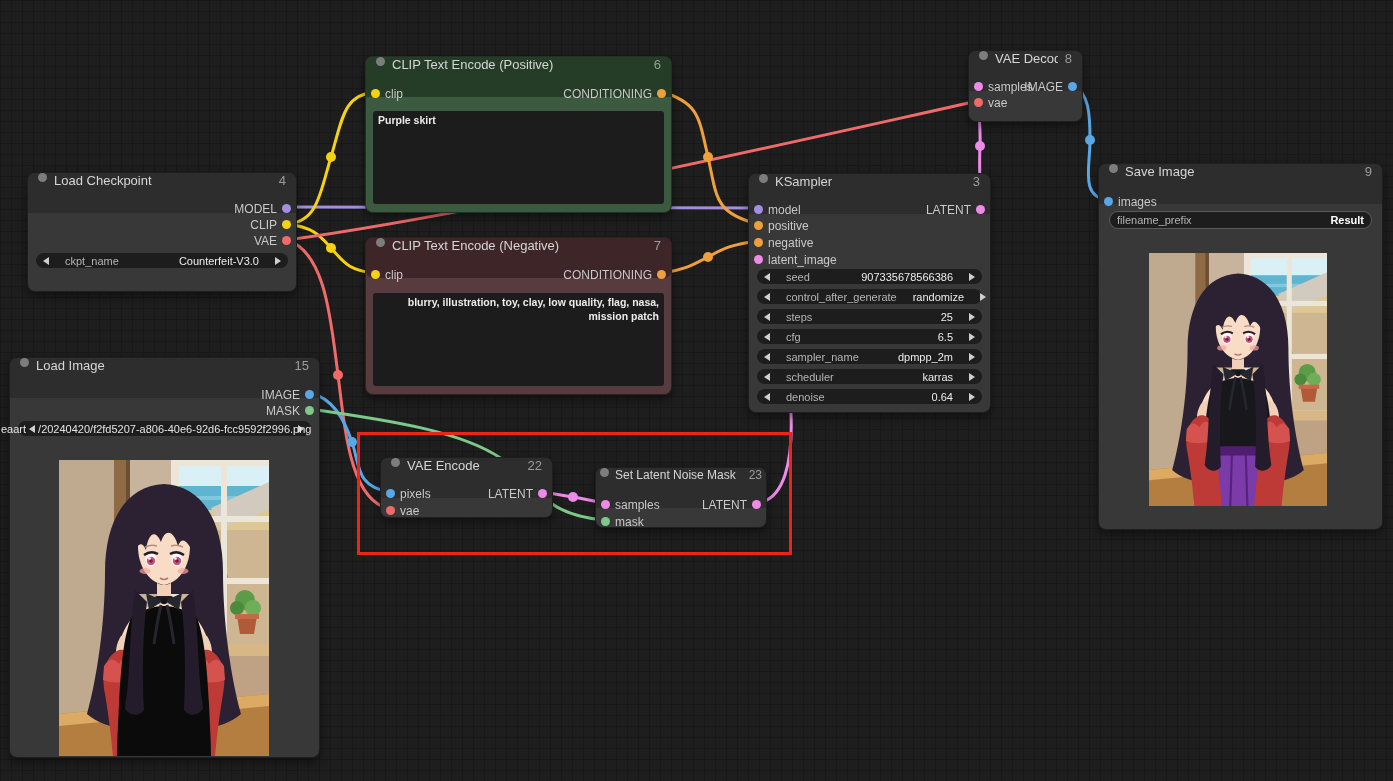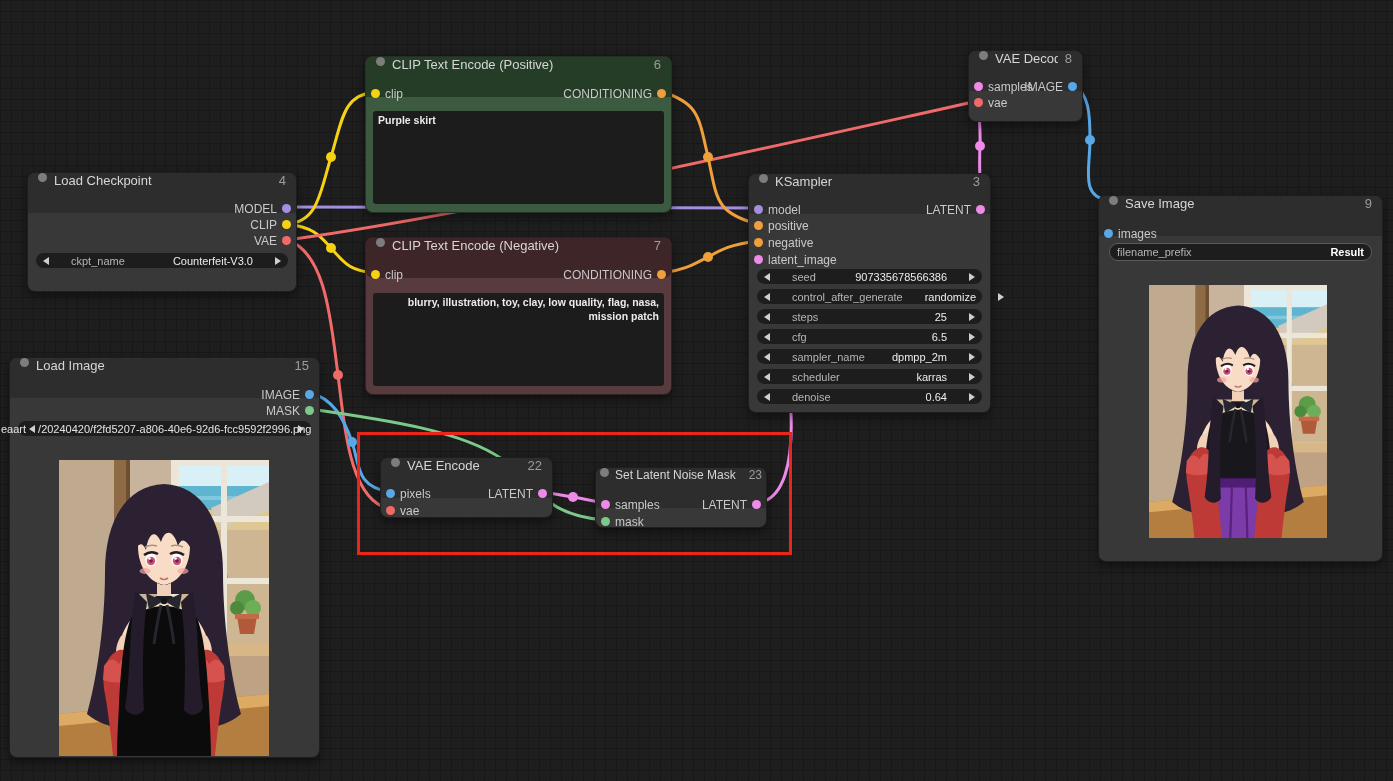--- a/index.html
+++ b/index.html
@@ -23,21 +23,21 @@
   .tdot{width:9px;height:9px;border-radius:50%;background:#7d7d7d;flex:none;}
   .ttext{overflow:hidden;}
   .tnum{margin-left:auto;color:#9c9c9c;}
   .slot{position:absolute;display:flex;align-items:center;gap:5px;height:13px;font-size:12px;color:#c9c9c9;white-space:nowrap;}
   .slot.in{left:5px;}
   .slot.out{right:5px;}
   .dot{width:9px;height:9px;border-radius:50%;flex:none;}
   .c-model{background:#a48ee0}.c-clip{background:#f5d212}.c-vae{background:#f16a6a}
   .c-cond{background:#efa03c}.c-latent{background:#ee8ae8}.c-image{background:#58a8e8}.c-mask{background:#7cc98a}
   .pill{position:absolute;left:8px;right:8px;height:15px;background:#1d1d1d;border-radius:9px;
-        display:flex;align-items:center;gap:22px;padding:0 7px;font-size:11px;color:#b5b5b5;}
+        display:flex;align-items:center;gap:16px;padding:0 7px;font-size:11px;color:#b5b5b5;}
   .pill .val{margin-left:auto;color:#ececec;}
   .pill.outlined{border:1px solid #5a5a5a;}
   .tri-l{width:0;height:0;border-top:4px solid transparent;border-bottom:4px solid transparent;border-right:6px solid #cfcfcf;flex:none;}
   .tri-r{width:0;height:0;border-top:4px solid transparent;border-bottom:4px solid transparent;border-left:6px solid #cfcfcf;flex:none;}
   .tri-l.inline,.tri-r.inline{display:inline-block;margin:0 3px;vertical-align:middle;}
   .textbox{position:absolute;left:7px;right:7px;background:#1c1c1c;border-radius:3px;padding:3px 5px;
            font-size:10.5px;font-weight:600;color:#ececec;line-height:1.3;box-sizing:border-box;}
   .upload-btn{position:absolute;left:8px;right:8px;background:#1d1d1d;border:1px solid #4c4c4c;border-radius:2px;
            color:#e0e0e0;font-size:12px;display:flex;align-items:center;justify-content:center;}
   .preview{position:absolute;overflow:hidden;background:#111;}
@@ -220,21 +220,21 @@
     <div class="slot out" style="top:29px;">
       <span>IMAGE</span>
       <span class="dot c-image"></span>
     </div>
     <div class="slot in" style="top:45px;">
       <span class="dot c-vae"></span>
       <span>vae</span>
     </div>
   </div>
 
-  <div class="node" style="left:1098px;top:163px;width:285px;height:367px;margin-top:32px;">
+  <div class="node" style="left:1098px;top:163px;width:285px;height:367px;">
     <div class="ntitle">
       <span class="tdot"></span>
       <span class="ttext">Save Image</span>
       <span class="tnum">9</span>
     </div>
     <div class="slot in" style="top:31px;">
       <span class="dot c-image"></span>
       <span>images</span>
     </div>
     <div class="pill outlined" style="top:47px;height:16px;left:10px;right:10px;">

